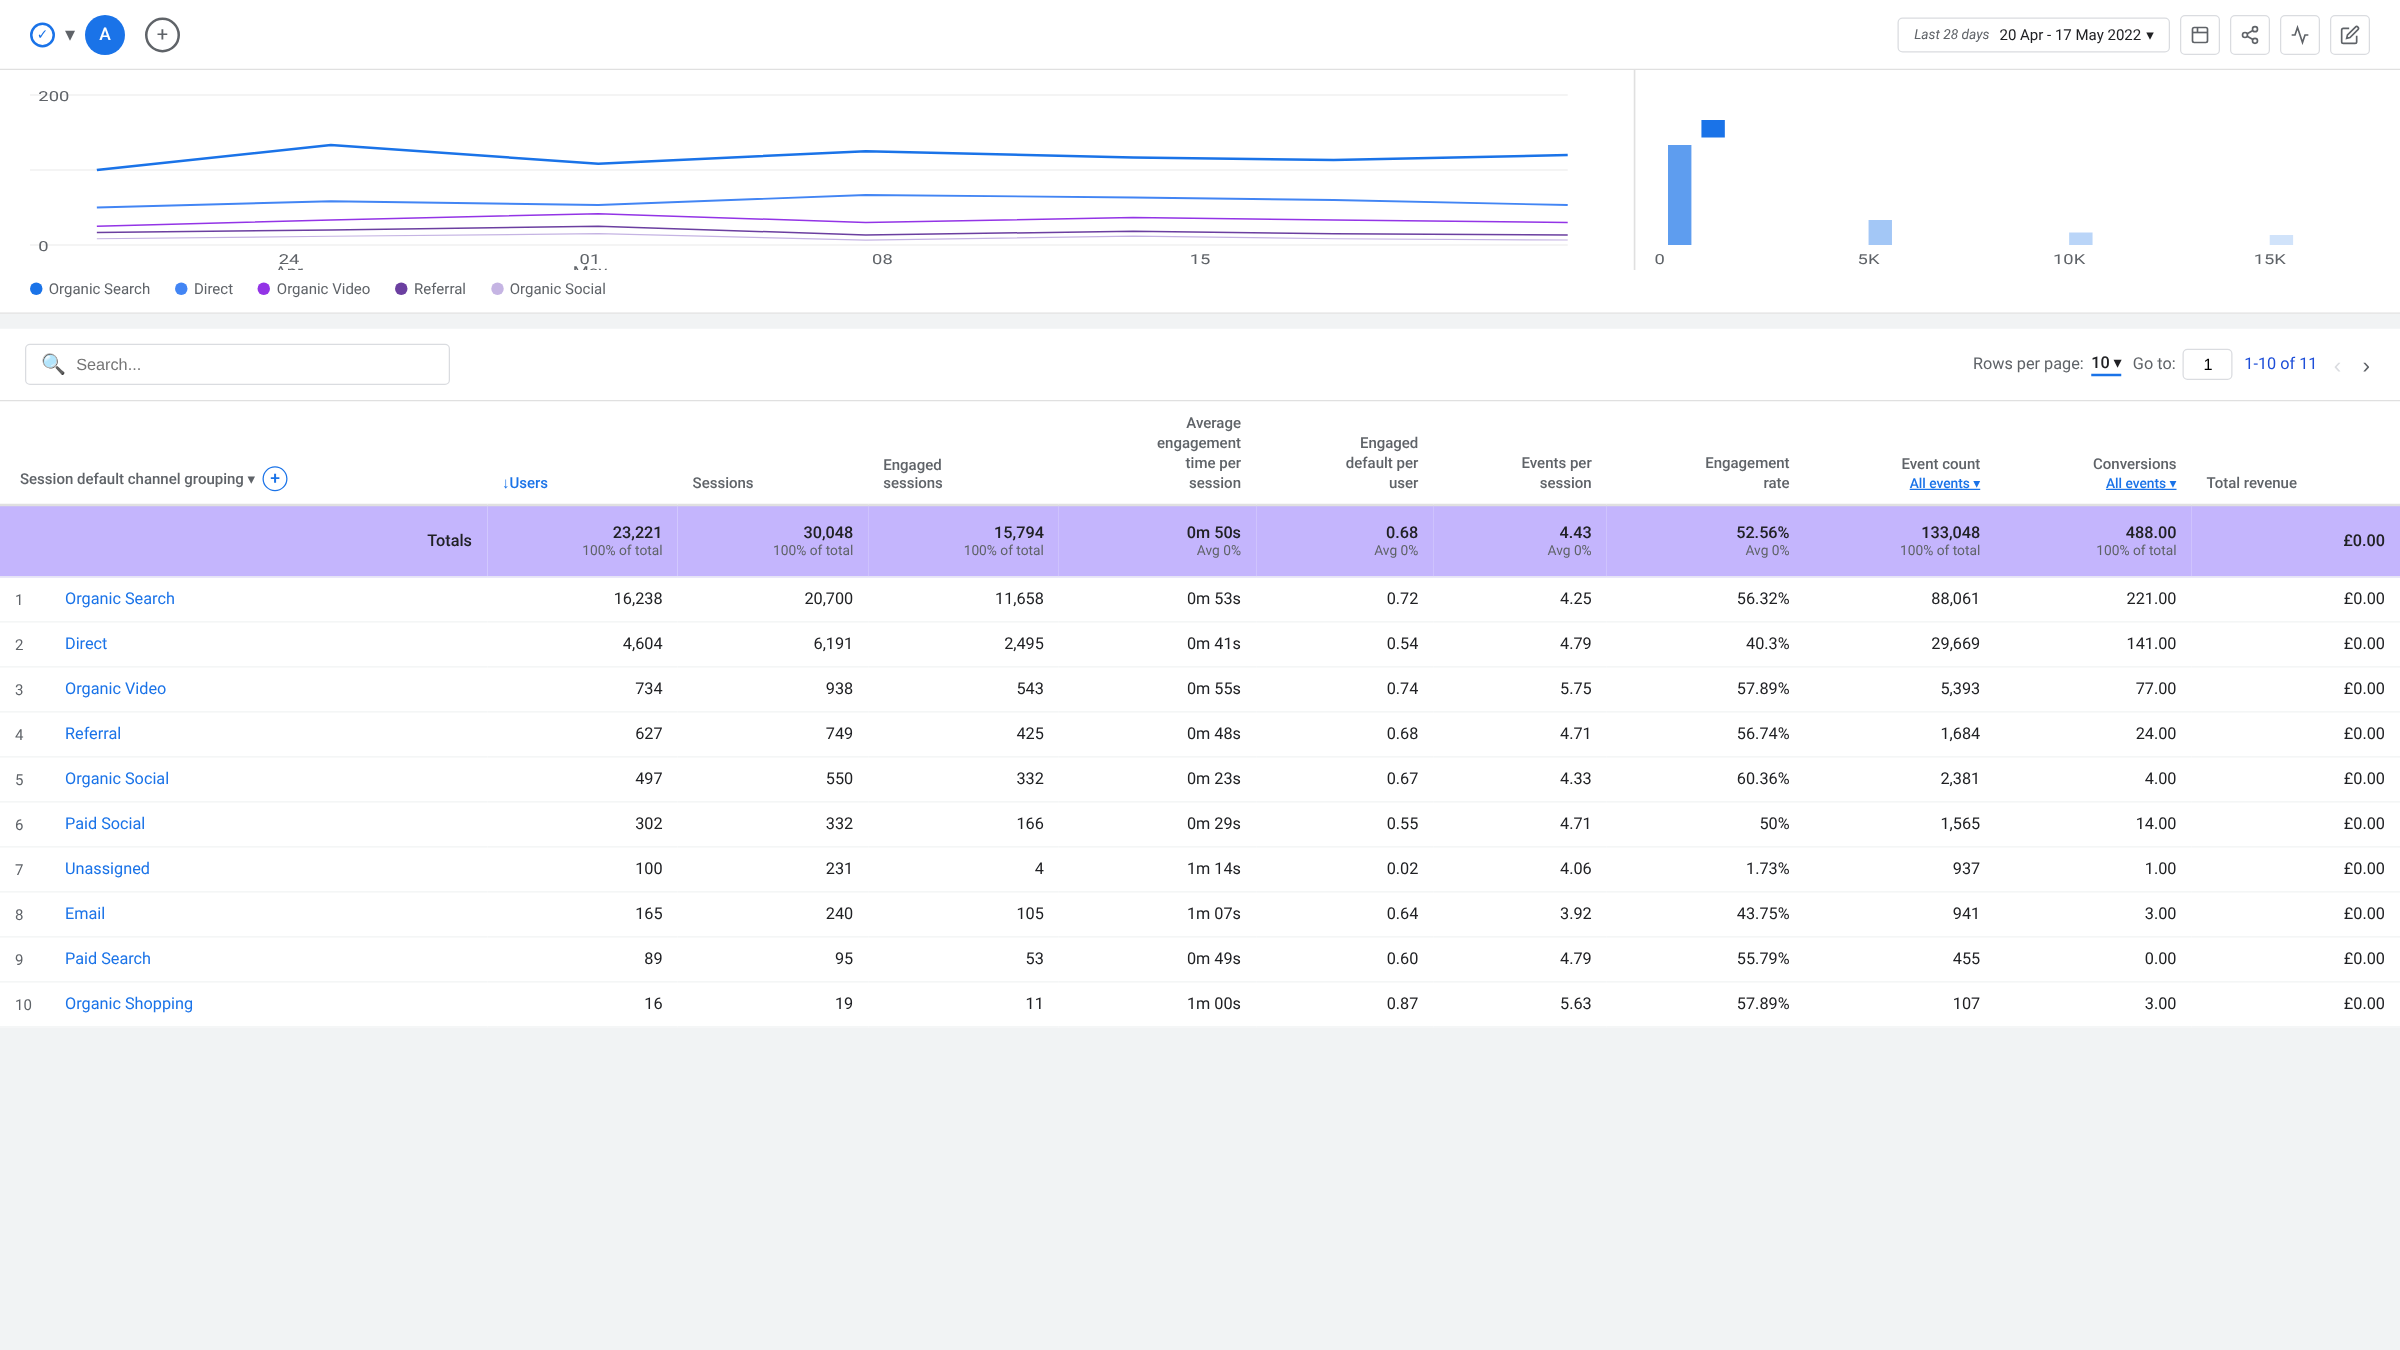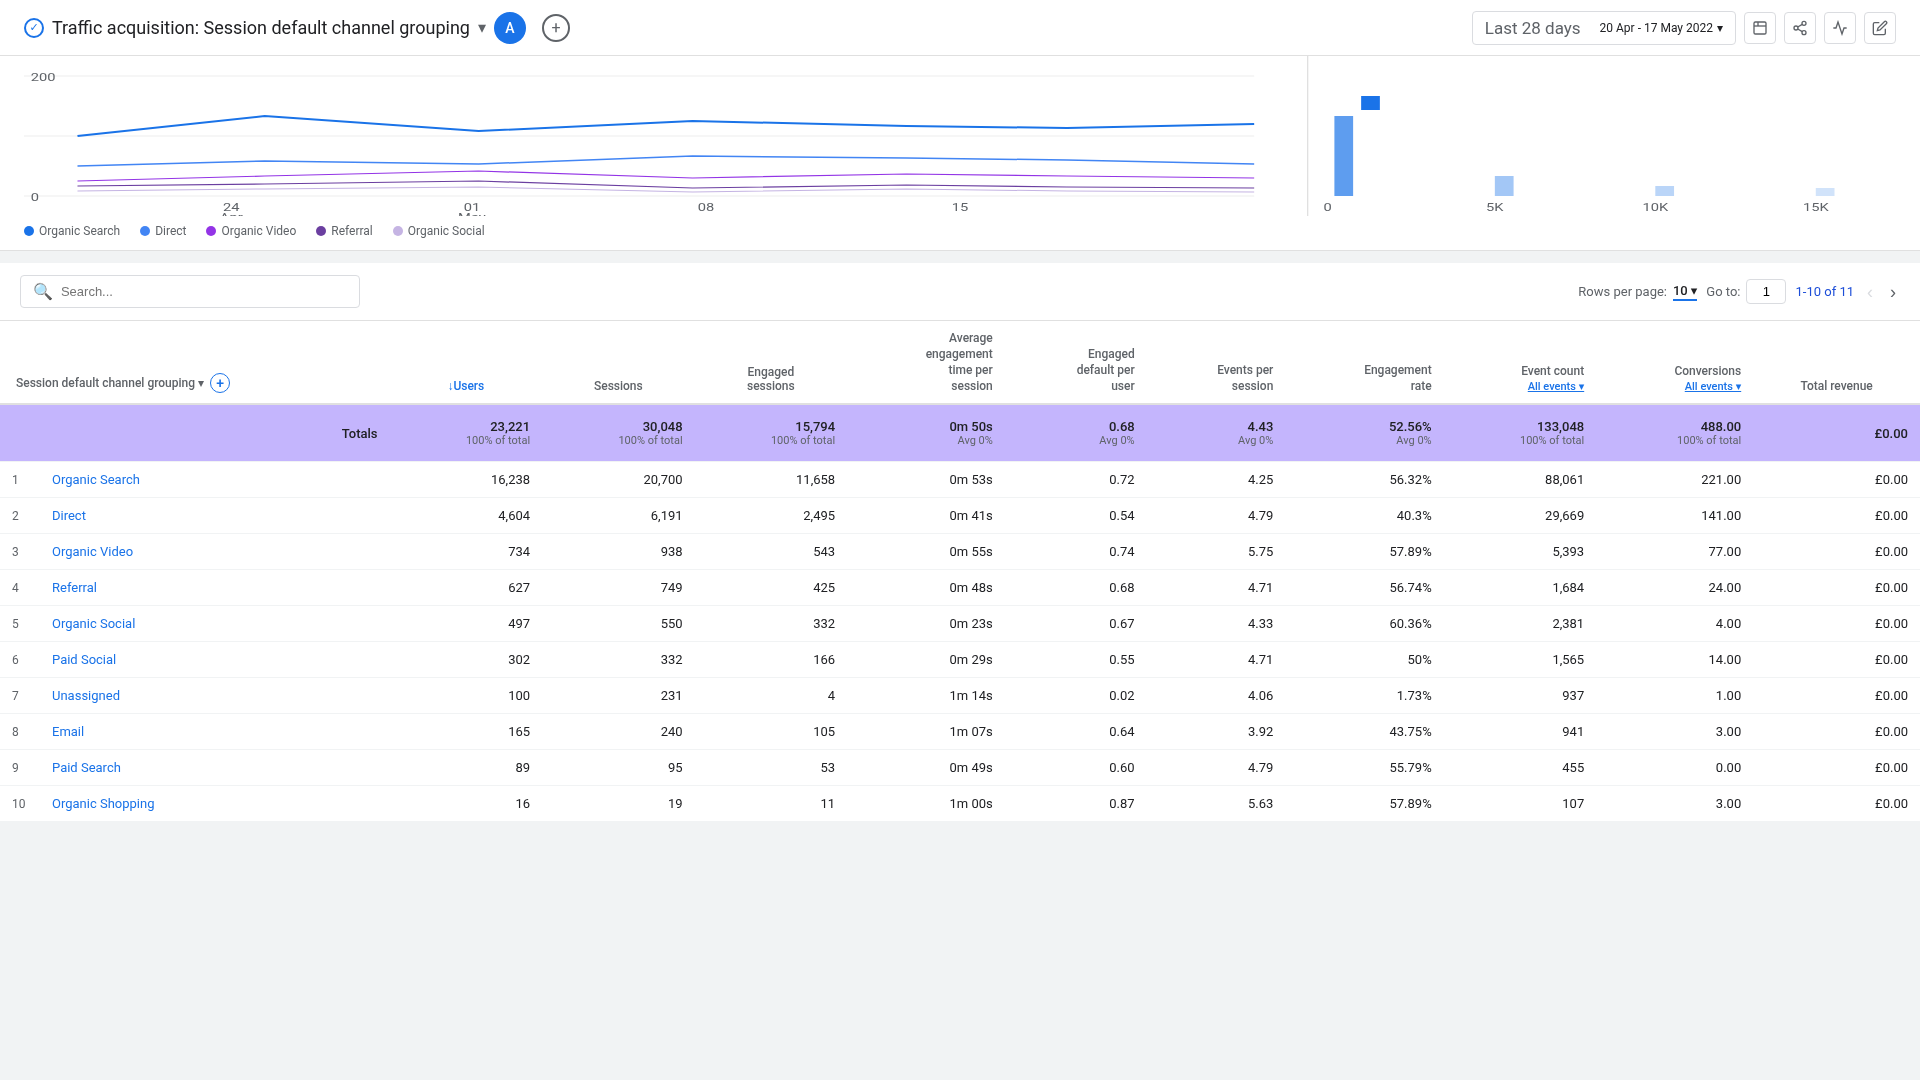--- a/index.html
+++ b/index.html
@@ -73,21 +73,21 @@
       align-items: center;
       gap: 4px;
       padding: 6px 12px;
       border: 1px solid #dadce0;
       border-radius: 4px;
       background: #fff;
       cursor: pointer;
       font-size: 12px;
       color: #202124;
     }
-    .date-label-small { color: #5f6368; font-size: 17px; margin-right: 15px; }
+    .date-label-small { color: #5f6368; font-size: 11px; margin-right: 4px; font-style: italic; }
     .header-icons { display: flex; gap: 8px; align-items: center; }
     .header-icon-btn {
       width: 32px; height: 32px;
       display: flex; align-items: center; justify-content: center;
       cursor: pointer;
       color: #5f6368;
       font-size: 17px;
       border: 1px solid #dadce0;
       border-radius: 4px;
     }
@@ -193,21 +193,21 @@
     .nav-btn:disabled { color: #dadce0; cursor: default; }
 
     
     .data-table {
       width: 100%;
       border-collapse: collapse;
       font-size: 13px;
     }
     .data-table th {
       padding: 10px 12px;
-      text-align: center;
+      text-align: left;
       font-weight: 500;
       color: #5f6368;
       border-bottom: 2px solid #e0e0e0;
       font-size: 12px;
       white-space: nowrap;
       vertical-align: bottom;
     }
     .data-table th:first-child,
     .data-table th.col-name {
       text-align: left;
@@ -293,21 +293,20 @@
       width: 100%;
       height: 100%;
     }
   </style>
 </head>
 <body>
 
 <div class="top-header">
   <div class="page-title">
     <div class="title-check-icon">✓</div>
-    <span>Traffic acquisition: Session default channel grouping</span>
     <span class="title-dropdown-icon">▾</span>
     <div class="avatar-circle">A</div>
     <div class="add-icon-btn">+</div>
   </div>
   <div class="header-right">
     <div class="date-range-btn">
       <span class="date-label-small">Last 28 days</span>
       <span>20 Apr - 17 May 2022</span>
       <span>▾</span>
     </div>

